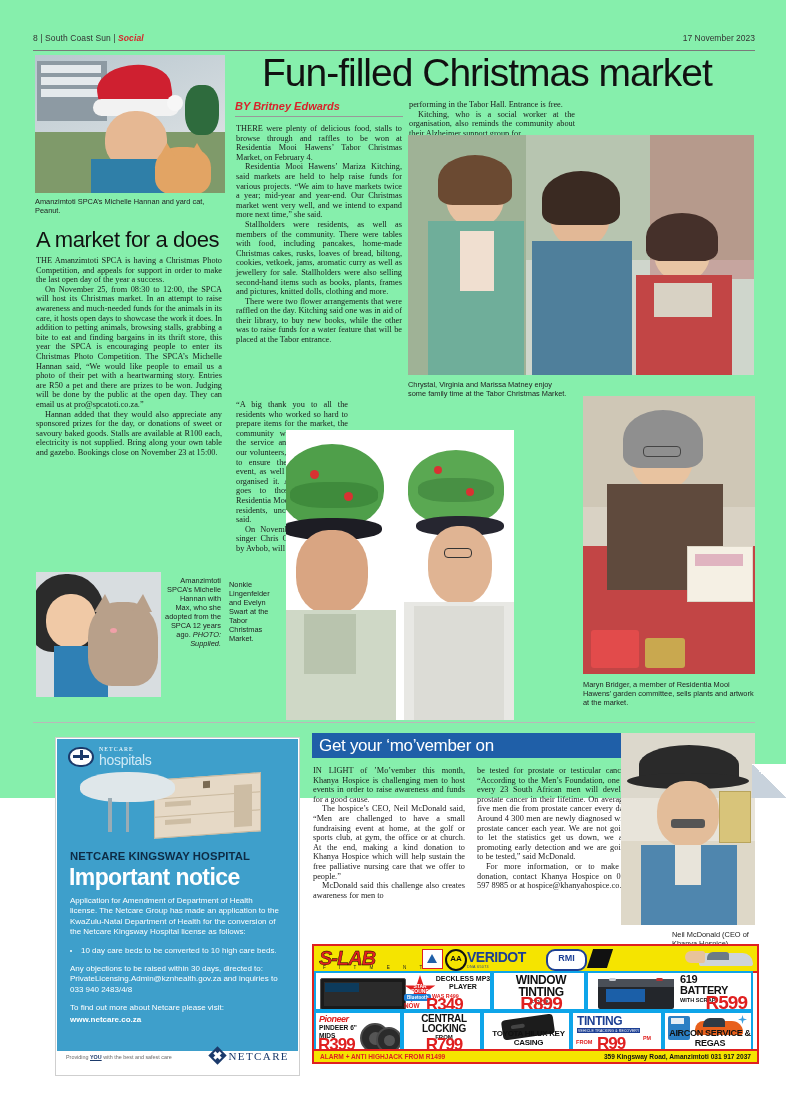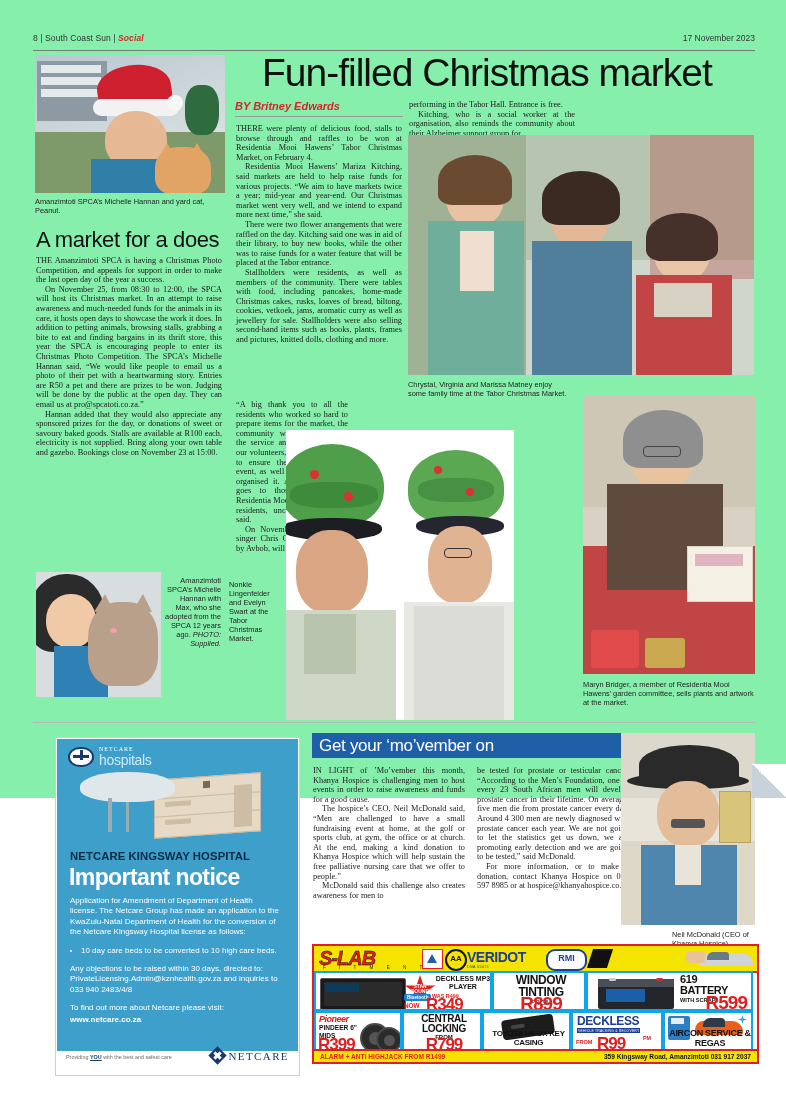--- a/index.html
+++ b/index.html
@@ -241,22 +241,22 @@
     <div style="position:absolute;left:74px;top:56px;width:7px;height:5px;background:#f0a0a8;border-radius:50%;"></div>
   </div>
   <div class="cap" style="left:163px;top:576px;width:58px;text-align:right;">
     <span>Amanzimtoti SPCA’s Michelle Hannan with Max, who she adopted from the SPCA 12 years ago.</span>
     <i>PHOTO: Supplied.</i>
   </div>
 
   <div class="col" style="left:236px;top:124px;width:166px;">
     <p class="first">THERE were plenty of delicious food, stalls to browse through and raffles to be won at Residentia Mooi Hawens’ Tabor Christmas Market, on February 4.</p>
     <p>Residentia Mooi Hawens’ Mariza Kitching, said markets are held to help raise funds for various projects. “We aim to have markets twice a year; mid-year and year-end. Our Christmas market went very well, and we intend to expand more next time,” she said.</p>
+    <p>Stallholders were residents, as well as members of the community. There were tables with food, including pancakes, home-made Christmas cakes, rusks, loaves of bread, biltong, cookies, vetkoek, jams, aromatic curry as well as jewellery for sale. Stallholders were also selling second-hand items such as books, plants, frames and pictures, knitted dolls, clothing and more.</p>
     <p>There were two flower arrangements that were raffled on the day. Kitching said one was in aid of their library, to buy new books, while the other was to raise funds for a water feature that will be placed at the Tabor entrance.</p>
-    <p>Stallholders were residents, as well as members of the community. There were tables with food, including pancakes, home-made Christmas cakes, rusks, loaves of bread, biltong, cookies, vetkoek, jams, aromatic curry as well as jewellery for sale. Stallholders were also selling second-hand items such as books, plants, frames and pictures, knitted dolls, clothing and more.</p>
   </div>
   <div class="col" style="left:236px;top:400px;width:112px;">
     <p class="first">“A big thank you to all the residents who worked so hard to prepare items for the market, the community who supported us, the service and commitment of our volunteers, the staff involved to ensure the success of the event, as well Elize Pelser, who organised it. A thank you also goes to those who support Residentia Mooi Hawens and our residents, unconditionally,” she said.</p>
     <p>On November 20, at 14:00, singer Chris Coetzer, sponsored by Avbob, will be</p>
   </div>
 
   <div class="photo" style="left:286px;top:430px;width:118px;height:290px;">
     <div style="position:absolute;left:0;top:0;width:100%;height:100%;background:#ffffff;"></div>
     <div style="position:absolute;left:-6px;top:14px;width:104px;height:84px;background:#4f9f4a;
                 border-radius:50% 50% 44% 44%;"></div>
@@ -480,21 +480,21 @@
       <div class="price" style="position:absolute;left:0;top:22px;width:80px;text-align:center;font-size:17px;letter-spacing:-1px;">R799</div>
     </div>
 
     <div class="slab-cell" style="left:168px;top:65px;width:89px;height:40px;">
       <div class="keyfob" style="left:18px;top:4px;width:52px;height:20px;"></div>
       <div class="blk" style="position:absolute;left:0;bottom:2px;width:89px;text-align:center;font-size:8px;line-height:9px;letter-spacing:-.3px;">TOYOTA HILUX KEY CASING</div>
     </div>
 
     <div class="slab-cell" style="left:257px;top:65px;width:92px;height:40px;">
       <div class="netstar" style="left:4px;top:1px;">
-        <span>DECKLESS</span>
+        <span>TINTING</span>
         <small>VEHICLE TRACKING &amp; RECOVERY</small>
       </div>
       <div class="red" style="position:absolute;left:3px;top:26px;font-family:'Liberation Sans',sans-serif;font-weight:bold;font-size:5.6px;">FROM</div>
       <div class="price" style="position:absolute;left:24px;top:21px;font-size:17px;letter-spacing:-1px;">R99</div>
       <div class="price" style="position:absolute;left:70px;top:22px;font-size:5.4px;">PM</div>
     </div>
 
     <div class="slab-cell" style="left:349px;top:65px;width:90px;height:40px;">
       <div class="machine" style="left:3px;top:3px;width:22px;height:24px;">
         <div class="p"></div>

